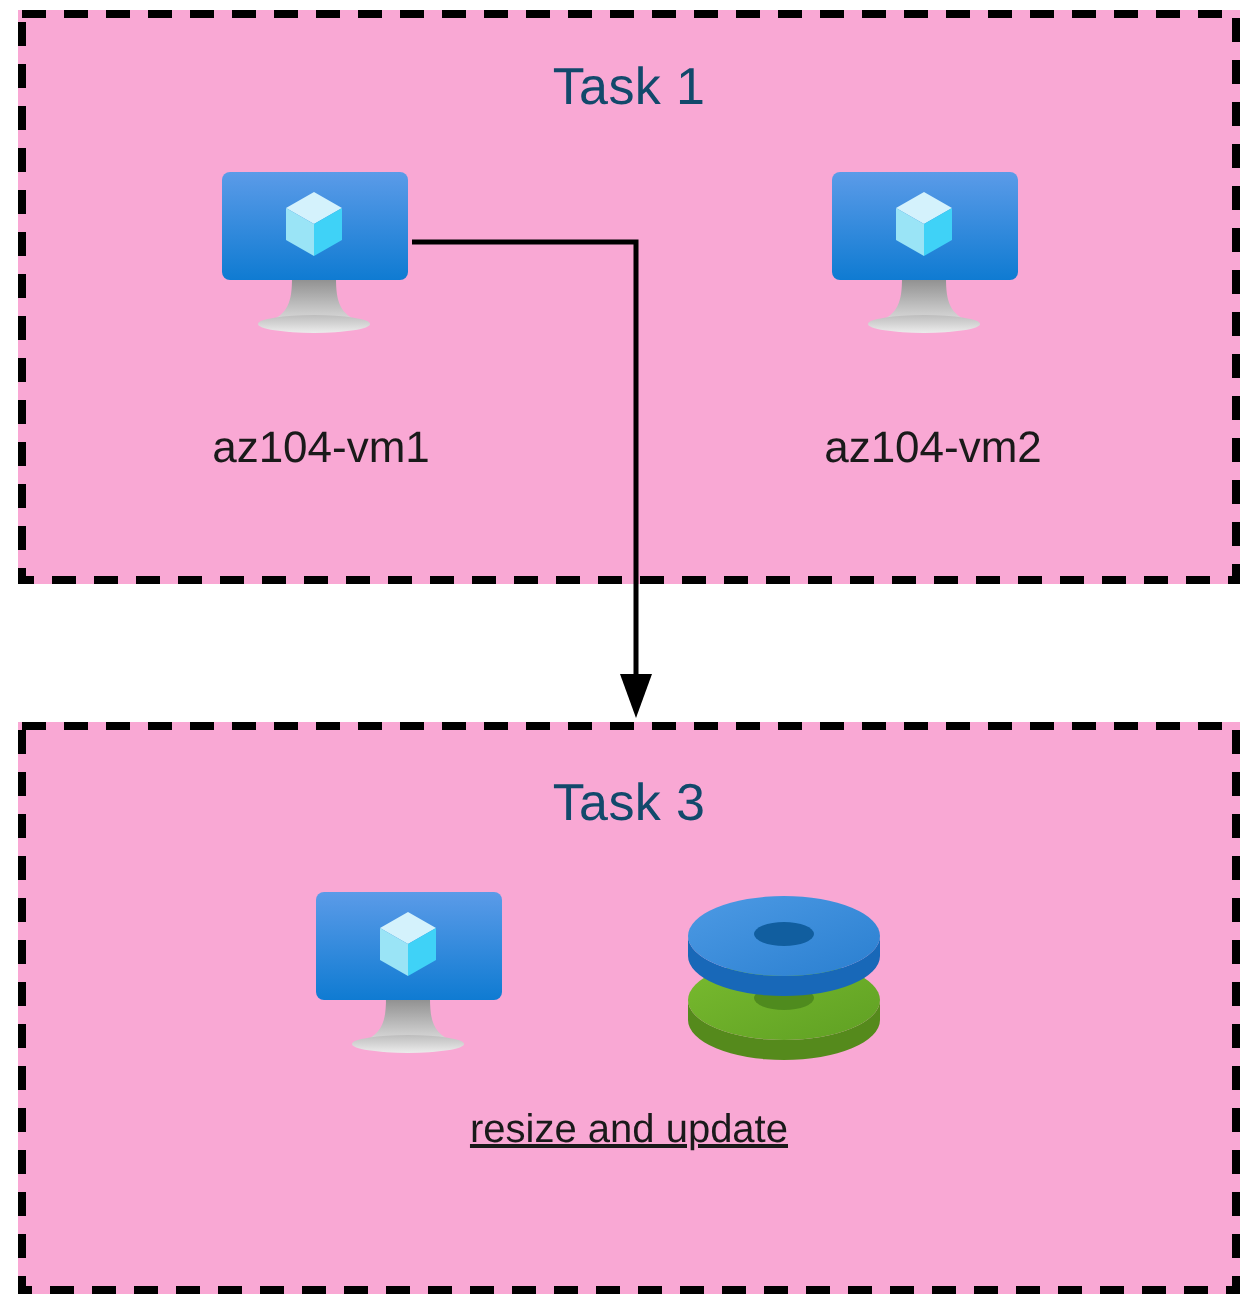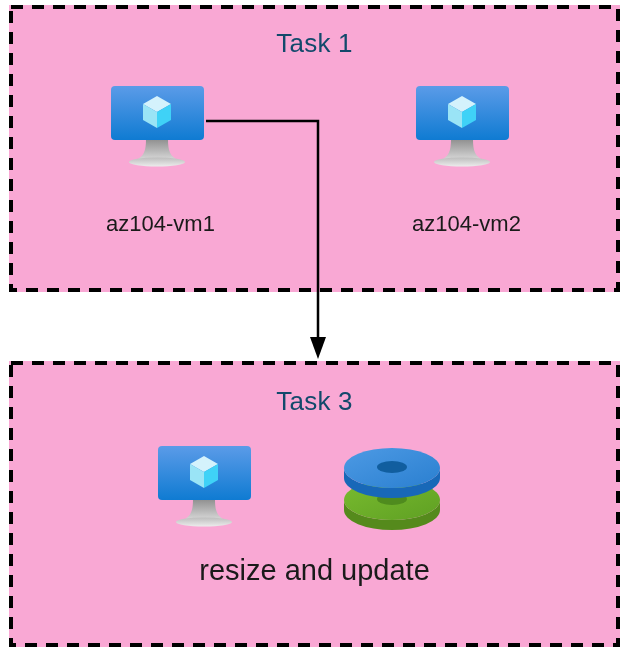--- a/index.html
+++ b/index.html
@@ -64,23 +64,24 @@
     font-size: 22px;
     line-height: 31px;
     font-family: Liberation Sans, sans-serif;
     white-space: pre-line;
   }
 
   .caption {
     position: absolute;
     text-align: center;
     color: #1a1a1a;
-    font-size: 29px;
+    font-size: 20px;
     font-family: "Liberation Sans", sans-serif;
     white-space: nowrap;
+    text-decoration: underline;
   }
 
   
   #connector-layer {
     position: absolute;
     left: 0; top: 0;
     width: 628px;
     height: 654px;
     pointer-events: none;
   }

